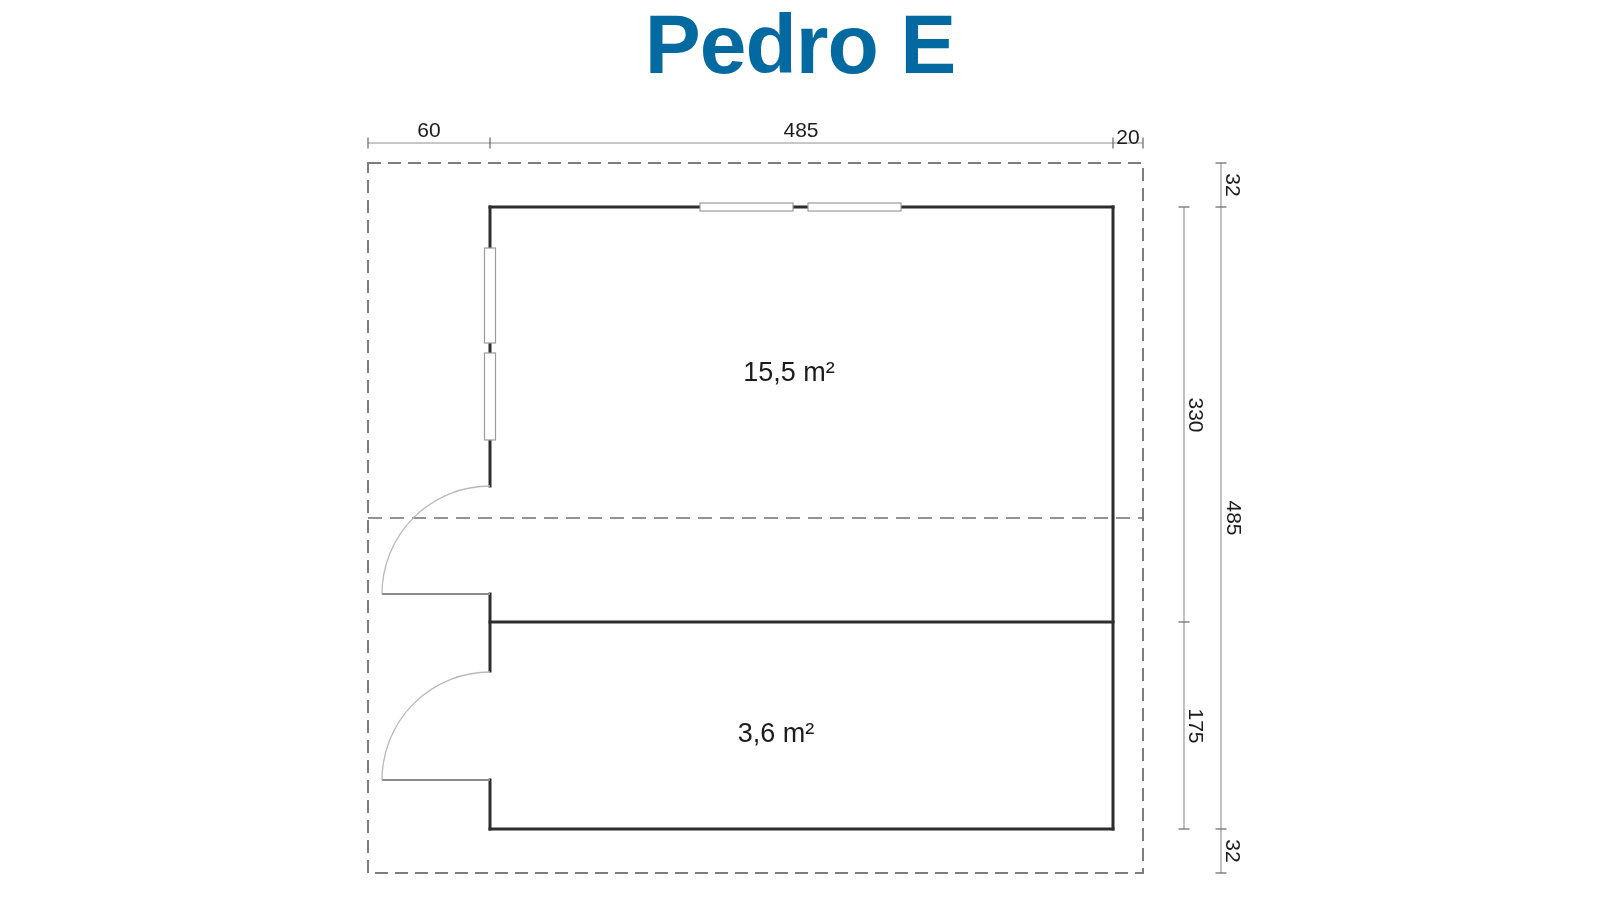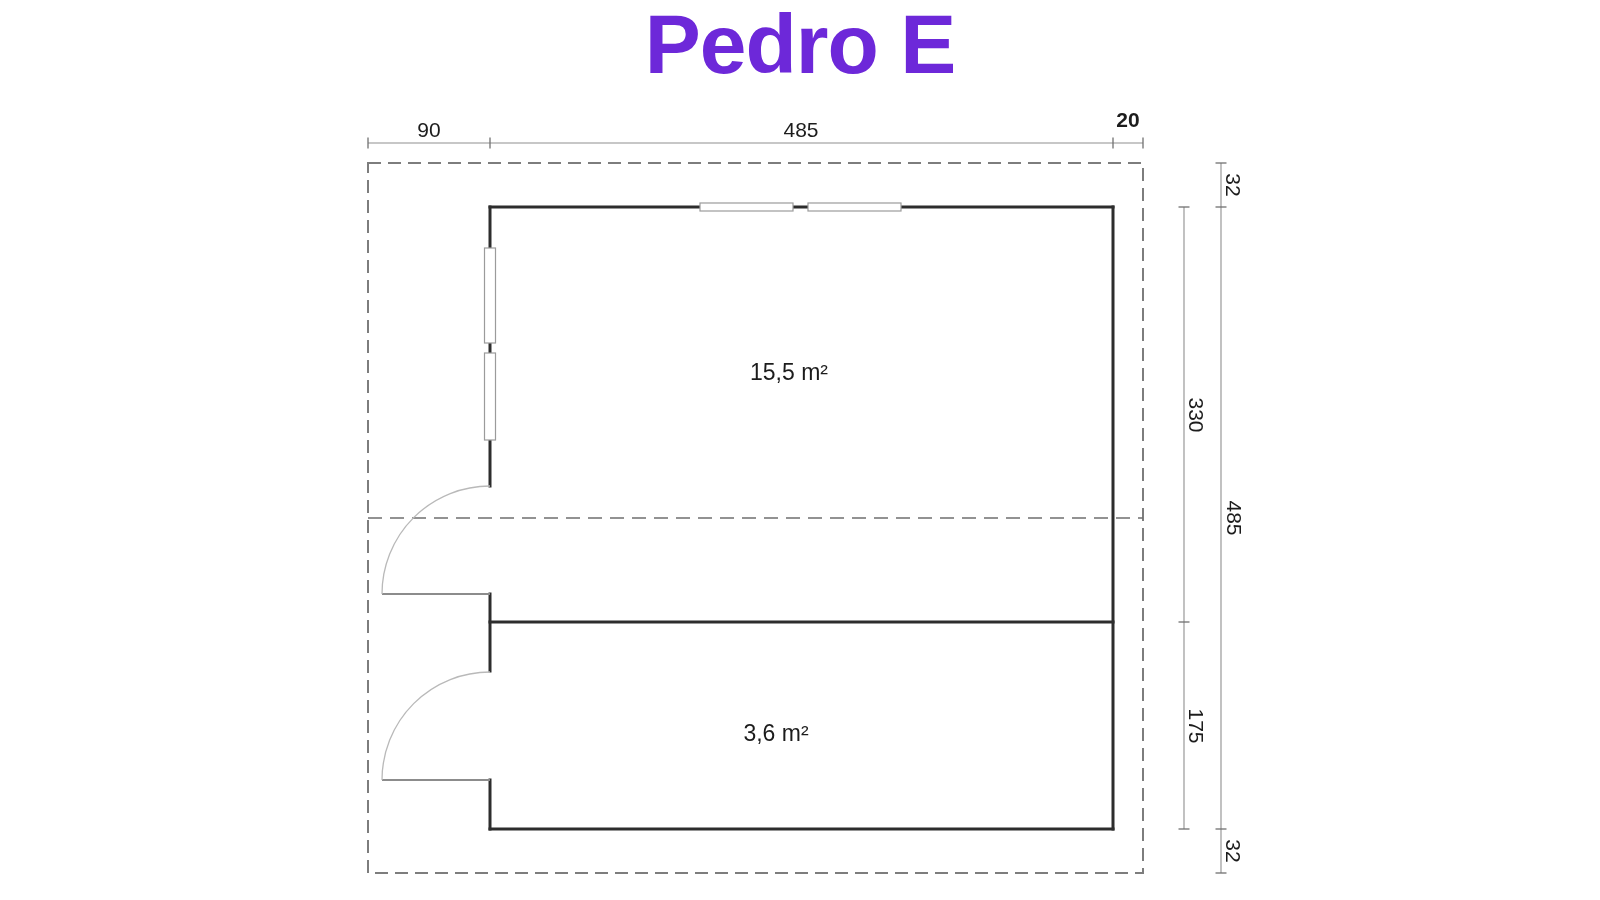--- a/index.html
+++ b/index.html
@@ -12,24 +12,24 @@
     position:relative; width:1600px; height:900px; overflow:hidden;
     background:var(--c-background,#fff);
     font-family:"Liberation Sans", sans-serif;
   }
   .plan-svg{position:absolute; left:0; top:0;}
   .label{
     position:absolute; transform:translate(-50%,-50%);
     color:var(--c-text,#1c1c1c); font-size:21px; line-height:1; white-space:nowrap;
   }
   .label.rot{transform:translate(-50%,-50%) rotate(90deg);}
-  .label.room{font-size:23px;}
+  .label.room{font-size:27px;}
   .title{
     position:absolute; left:800px; top:44px; transform:translate(-50%,-50%);
-    color:#6d28d9; font-size:84px; font-weight:700; line-height:1; white-space:nowrap;
+    color:#0369a1; font-size:84px; font-weight:700; line-height:1; white-space:nowrap;
     letter-spacing:-1px;
   }
 </style>
 </head>
 <body>
 
 <div class="stage">
 
   <div class="title">Pedro E</div>
 
@@ -78,23 +78,23 @@
       <line x1="1215.5" y1="163" x2="1226.5" y2="163"></line>
       <line x1="1215.5" y1="207" x2="1226.5" y2="207"></line>
       <line x1="1215.5" y1="829" x2="1226.5" y2="829"></line>
       <line x1="1215.5" y1="873" x2="1226.5" y2="873"></line>
       <line x1="1178.5" y1="207" x2="1189.5" y2="207"></line>
       <line x1="1178.5" y1="622" x2="1189.5" y2="622"></line>
       <line x1="1178.5" y1="829" x2="1189.5" y2="829"></line>
     </g>
   </svg>
 
-  <div class="label" style="left:429px;  top:129px;">90</div>
+  <div class="label" style="left:429px;  top:129px;">60</div>
   <div class="label" style="left:801px;  top:129px;">485</div>
-  <div class="label" style="left:1128px; top:119px;font-weight:bold;">20</div>
+  <div class="label" style="left:1128px; top:136px;">20</div>
 
   <div class="label rot" style="left:1233px; top:185px;">32</div>
   <div class="label rot" style="left:1196px; top:415px;">330</div>
   <div class="label rot" style="left:1234px; top:518px;">485</div>
   <div class="label rot" style="left:1196px; top:726px;">175</div>
   <div class="label rot" style="left:1233px; top:851px;">32</div>
 
   <div class="label room" style="left:789px; top:372px;">15,5 m²</div>
   <div class="label room" style="left:776px; top:733px;">3,6 m²</div>
 

